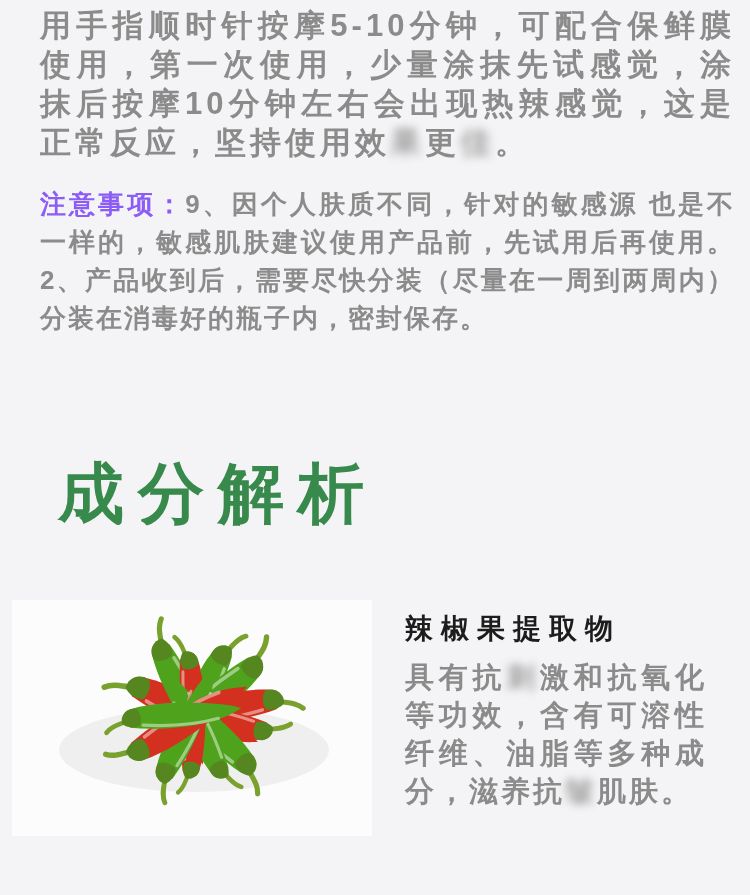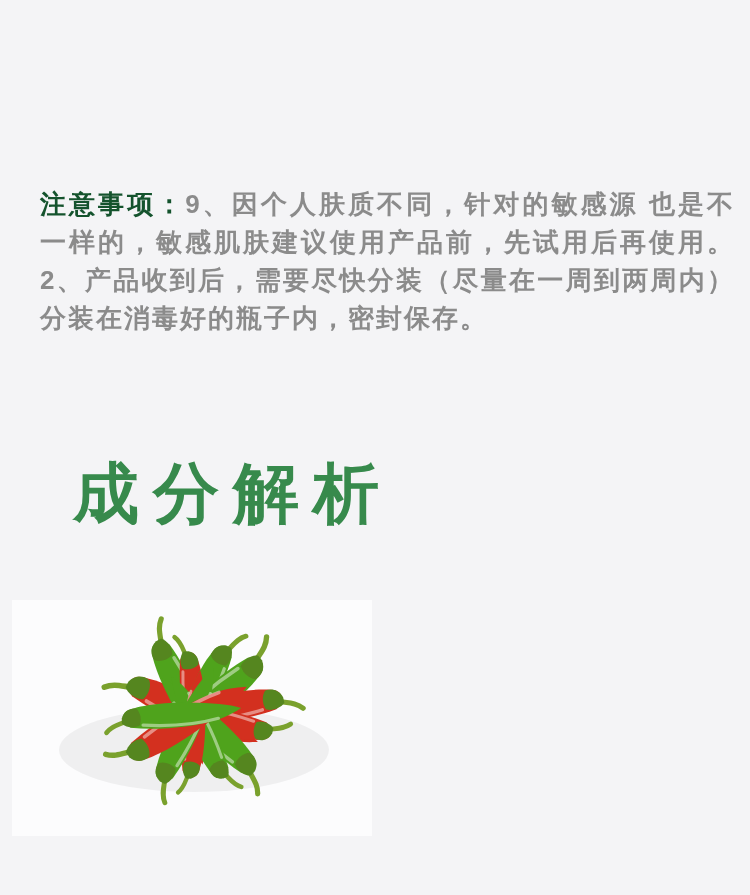--- a/index.html
+++ b/index.html
@@ -24,29 +24,29 @@
     font-size: 31px;
     line-height: 39px;
     letter-spacing: 4px;
   }
   .para-notes {
     top: 185px;
     font-size: 26px;
     line-height: 38px;
     letter-spacing: 2px;
   }
-  .para .emphasis { color: #14532d; font-weight: 700; }
+  .para .emphasis { color: #8b5cf6; font-weight: 700; }
   .para .blurred, .ingredient-desc .blurred {
     filter: blur(4px);
     opacity: 0.8;
   }
 
   .section-title {
     position: absolute;
-    left: 73px;
+    left: 58px;
     top: 452px;
     font-size: 66px;
     line-height: 1.25;
     font-weight: 700;
     color: #378a4c;
     letter-spacing: 14px;
     white-space: nowrap;
     text-align: right;
   }
 
@@ -84,20 +84,21 @@
     color: #8b8b8b;
     font-weight: 700;
     text-align: justify;
   }
 </style>
 </head>
 <body>
 
 <div class="page">
 
+  <p class="para para-usage"><span>用手指顺时针按摩5-10分钟，可配合保鲜膜使用，第一次使用，少量涂抹先试感觉，涂抹后按摩10分钟左右会出现热辣感觉，这是正常反应，坚持使用效</span><span class="blurred">果</span><span>更</span><span class="blurred">佳</span><span>。</span></p>
 
   <p class="para para-notes"><span class="emphasis">注意事项：</span><span>9、因个人肤质不同，针对的敏感源 也是不一样的，敏感肌肤建议使用产品前，先试用后再使用。2、产品收到后，需要尽快分装（尽量在一周到两周内）分装在消毒好的瓶子内，密封保存。</span></p>
 
   <h2 class="section-title">成分解析</h2>
 
   <div class="chili-figure">
     <svg viewBox="0 0 360 236" xmlns="http://www.w3.org/2000/svg">
       <defs>
         <g id="pepper">
           <path d="M2,-4 C10,-7 16,-8 21,-14" fill="none" stroke="#7aa12d" stroke-width="4.5" stroke-linecap="round"></path>
@@ -118,14 +119,18 @@
       <use href="#pepper" color="#d3301f" transform="translate(182,115) rotate(14) translate(74,0) scale(1.05,1.05)"></use>
       <use href="#pepper" color="#4fa31c" transform="translate(182,115) rotate(42) translate(76,0) scale(1.15,-1.15)"></use>
       <use href="#pepper" color="#4fa31c" transform="translate(182,115) rotate(66) translate(64,0) scale(1,1)"></use>
       <use href="#pepper" color="#d3301f" transform="translate(182,115) rotate(92) translate(58,0) scale(0.95,-0.95)"></use>
       <use href="#pepper" color="#4fa31c" transform="translate(182,115) rotate(118) translate(68,0) scale(1.1,1.1)"></use>
       <use href="#pepper" color="#d3301f" transform="translate(182,115) rotate(146) translate(70,0) scale(1.2,-1.2)"></use>
       <use href="#pepper" color="#4fa31c" transform="translate(182,115) rotate(178) translate(66,0) scale(1.05,1.05)"></use>
     </svg>
   </div>
 
+  <div class="ingredient-col">
+    <h3 class="ingredient-name">辣椒果提取物</h3>
+    <p class="ingredient-desc"><span>具有抗</span><span class="blurred">刺</span><span>激和抗氧化等功效，含有可溶性纤维、油脂等多种成分，滋养抗</span><span class="blurred">皱</span><span>肌肤。</span></p>
+  </div>
 
 </div>
 
 </body></html>

